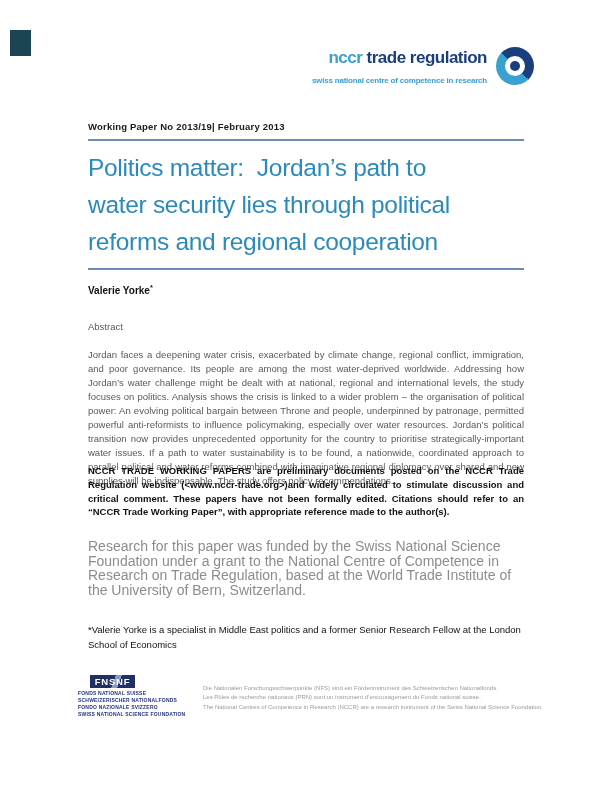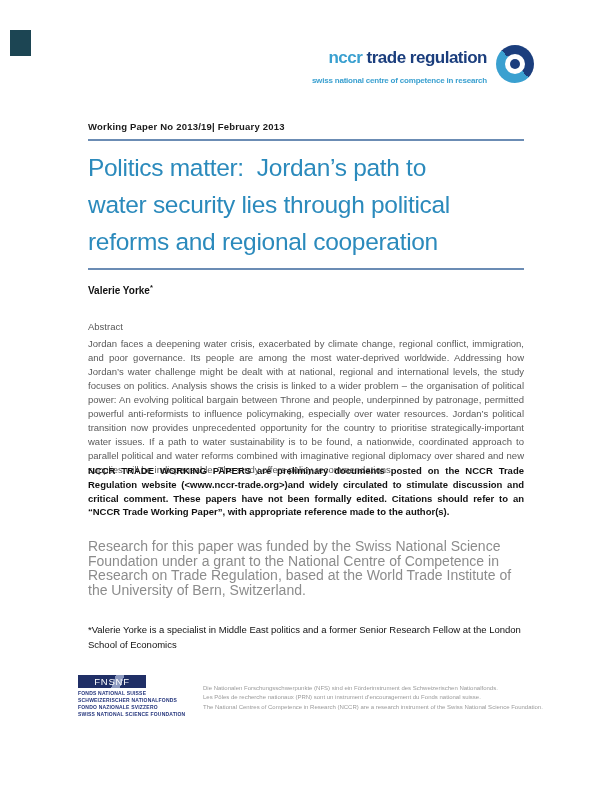--- a/index.html
+++ b/index.html
@@ -10,21 +10,21 @@
     font-family:"Liberation Sans", sans-serif;
     color:#111;
     overflow:hidden;
   }
   .abs { position:absolute; }
 
   
   .corner-mark { left:10px; top:30px; width:21px; height:26px; background:#1c4553; }
 
   
-  .brand-row { left:296px; top:42px; width:238px; display:flex; align-items:center; }
+  .brand-row { left:296px; top:42px; width:238px; display:flex; align-items:flex-end; }
   .brand-text { flex:1; text-align:right; margin-top:7px; padding-right:9px; }
   .brand-name { font-size:17px; font-weight:bold; letter-spacing:-0.5px; line-height:18px; white-space:pre; }
   .brand-name .light { color:#3aa0d0; }
   .brand-name .dark { color:#1b3e7d; }
   .brand-tagline { margin-top:9px; font-size:8px; font-weight:bold; letter-spacing:-0.2px; color:#3aa0d0; white-space:nowrap; }
   .eye { position:relative; width:38px; height:38px; flex:0 0 38px; }
   .eye .outer { position:absolute; inset:0; border-radius:50%;
                 background:linear-gradient(225deg,#1b3e7d 50%,#3aa0d0 50%); }
   .eye .mid { position:absolute; inset:9px; border-radius:50%; background:#ffffff; }
   .eye .dot { position:absolute; inset:14px; border-radius:50%; background:#1b3e7d; }
@@ -36,31 +36,31 @@
   .rule-2 { top:268px; }
 
   .paper-title { left:88px; top:149px; width:470px; color:#2b8abc; font-size:24.5px; line-height:37px; letter-spacing:-0.3px; }
   .paper-title div { white-space:pre; }
 
   .author { left:88px; top:283px; font-size:10px; font-weight:bold; color:#111; }
   .author sup { font-size:7.5px; }
 
   
   .abstract { left:88px; top:320px; width:436px; color:#595959; font-size:9.5px; line-height:14px; }
-  .abstract .label { margin-bottom:3px; }
+  .abstract .label { margin-bottom:14px; }
   .abstract .text { text-align:justify; }
 
   .note-bold { left:88px; top:464px; width:436px; font-size:9.5px; font-weight:bold; line-height:13.8px; text-align:justify; color:#111; }
   .note-gray { left:88px; top:539px; width:436px; font-size:14px; line-height:14.5px; color:#8c8c8c; }
   .footnote  { left:88px; top:590px; width:436px; font-size:9.5px; line-height:15px; color:#111;margin-top:32px; }
 
   
-  .snsf-box { left:78px; top:675px; width:68px; height:13px;
+  .snsf-box { left:90px; top:675px; width:45px; height:13px;
               background:linear-gradient(110deg,#202f66 0 52%,#8d9ac0 52% 64%,#202f66 64%);
-              color:#ffffff; font-size:9.5px; font-weight:normal; letter-spacing:0.8px;
+              color:#ffffff; font-size:9.5px; font-weight:bold; letter-spacing:0.8px;
               display:flex; align-items:center; justify-content:center; }
   .snsf-lines { left:78px; top:690px; width:130px; font-size:5px; line-height:7px;
                 font-weight:bold; letter-spacing:0.2px; color:#24357c; white-space:nowrap; }
   .disclaimer { left:203px; top:684px; width:372px; font-size:6px; line-height:9.3px;
                 color:#9a9a9a; white-space:nowrap; }
 </style>
 </head>
 <body>
 
 <div class="abs corner-mark"></div>

